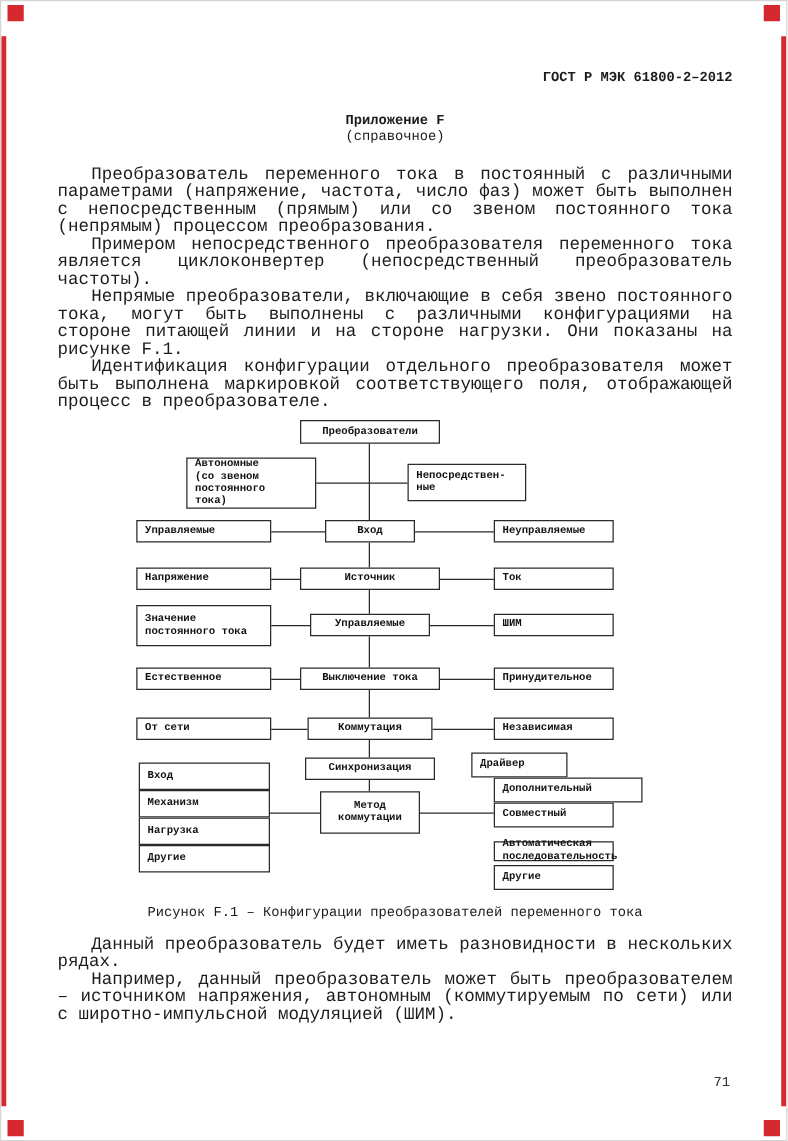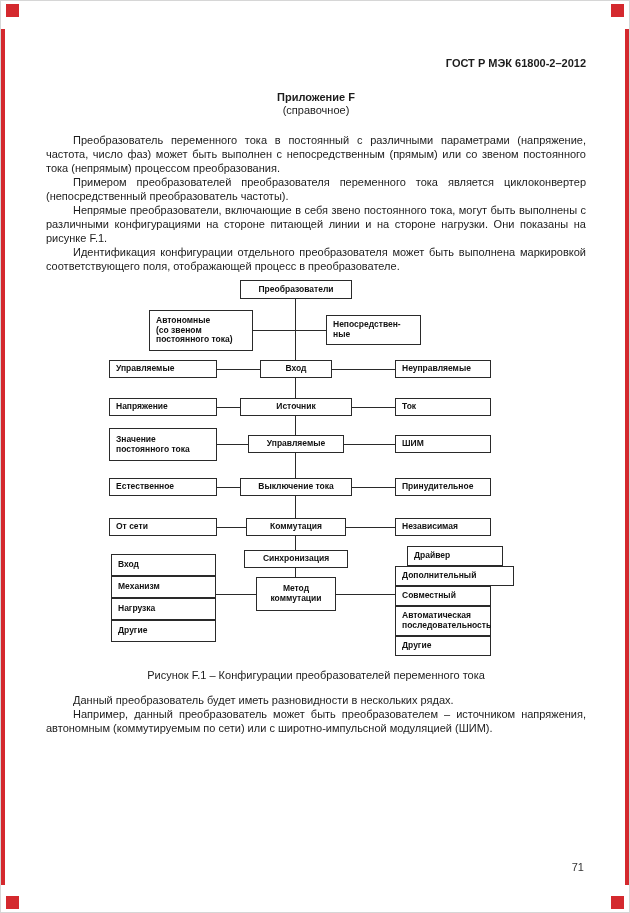--- a/index.html
+++ b/index.html
@@ -2,41 +2,41 @@
 <html><head>
 <meta charset="utf-8">
 <style>
   html,body{margin:0;padding:0;background:#e9e9e9;}
   .page{
     position:relative;
     width:630px;height:913px;
     background:#ffffff;
     border:1px solid #d6d6d6;
     box-sizing:border-box;
-    font-family:Liberation Sans, sans-serif;
+    font-family:Liberation Mono, monospace;
     color:#1c1c1c;
     overflow:hidden;
   }
   
   .mark{position:absolute;background:#d4292e;}
   .mark.bar-left{left:0;top:28px;width:4px;height:856px;}
   .mark.bar-right{right:0;top:28px;width:4px;height:856px;}
   .mark.sq{width:13px;height:13px;}
   .mark.tl{left:5px;top:3px;}
   .mark.tr{right:5px;top:3px;}
   .mark.bl{left:5px;bottom:3px;}
   .mark.br{right:5px;bottom:3px;}
 
   .content{position:absolute;left:45px;top:56px;width:540px;}
   .doc-header{font-size:11px;font-weight:bold;text-align:right;}
   .annex{font-size:11px;font-weight:bold;text-align:center;margin-top:22px;}
   .annex-sub{font-size:11px;text-align:center;margin-top:1px;}
   .title{font-size:11.5px;font-weight:bold;text-align:center;margin:30px 0 0 0;}
   p.body{
-    font-size:11px;line-height:14px;margin:0;
+    font-size:14px;line-height:14px;margin:0;
     text-align:justify;text-indent:27px;
   }
   p.body.first{margin-top:17px;}
   .caption{font-size:11px;text-align:center;margin:8px 0 12px 0;}
 
   
   .diagram{position:relative;width:540px;height:382px;margin-top:6px;}
   .dbox{
     position:absolute;box-sizing:border-box;
     border:1px solid #2a2a2a;background:#fff;
@@ -61,21 +61,21 @@
   <div class="mark sq tr"></div>
   <div class="mark sq bl"></div>
   <div class="mark sq br"></div>
 
   <div class="content">
     <div class="doc-header">ГОСТ Р МЭК 61800-2–2012</div>
     <div class="annex">Приложение F</div>
     <div class="annex-sub">(справочное)</div>
 
     <p class="body first">Преобразователь переменного тока в постоянный с различными параметрами (напряжение, частота, число фаз) может быть выполнен с непосредственным (прямым) или со звеном постоянного тока (непрямым) процессом преобразования.</p>
-    <p class="body">Примером преобразователей преобразователя переменного тока является циклоконвертер (непосредственный преобразователь частоты).</p>
+    <p class="body">Примером непосредственного преобразователя переменного тока является циклоконвертер (непосредственный преобразователь частоты).</p>
     <p class="body">Непрямые преобразователи, включающие в себя звено постоянного тока, могут быть выполнены с различными конфигурациями на стороне питающей линии и на стороне нагрузки. Они показаны на рисунке F.1.</p>
     <p class="body">Идентификация конфигурации отдельного преобразователя может быть выполнена маркировкой соответствующего поля, отображающей процесс в преобразователе.</p>
 
     <div class="diagram">
 
       <div class="dbox" style="left:194px;top:1px;width:112px;height:19px">Преобразователи</div>
       <div class="dbox la" style="left:103px;top:31px;width:104px;height:41px">Автономные
 (со звеном
 постоянного тока)</div>
       <div class="dbox la" style="left:280px;top:36px;width:95px;height:30px">Непосредствен-
@@ -104,24 +104,24 @@
 
       <div class="dbox" style="left:198px;top:271px;width:104px;height:18px">Синхронизация</div>
       <div class="dbox" style="left:210px;top:298px;width:80px;height:34px">Метод
 коммутации</div>
 
       <div class="dbox la" style="left:65px;top:275px;width:105px;height:22px">Вход</div>
       <div class="dbox la" style="left:65px;top:297px;width:105px;height:22px">Механизм</div>
       <div class="dbox la" style="left:65px;top:319px;width:105px;height:22px">Нагрузка</div>
       <div class="dbox la" style="left:65px;top:341px;width:105px;height:22px">Другие</div>
 
-      <div class="dbox la" style="left:361px;top:267px;width:96px;height:20px">Драйвер</div>
+      <div class="dbox la" style="left:331px;top:267px;width:77px;height:20px">Драйвер</div>
       <div class="dbox la" style="left:349px;top:287px;width:119px;height:20px">Дополнительный</div>
       <div class="dbox la" style="left:349px;top:307px;width:96px;height:20px">Совместный</div>
-      <div class="dbox la" style="left:349px;top:327px;width:96px;height:30px">Автоматическая
+      <div class="dbox la" style="left:349px;top:338px;width:96px;height:16px">Автоматическая
 последовательность</div>
       <div class="dbox la" style="left:349px;top:357px;width:96px;height:20px">Другие</div>
 
       <div class="dline-v" style="left:249px;top:20px;height:61px"></div>
       <div class="dline-h" style="left:207px;top:51px;width:43px"></div>
       <div class="dline-h" style="left:250px;top:51px;width:30px"></div>
 
       <div class="dline-h" style="left:171px;top:90px;width:43px"></div>
       <div class="dline-h" style="left:286px;top:90px;width:63px"></div>
       <div class="dline-v" style="left:249px;top:99px;height:20px"></div>

